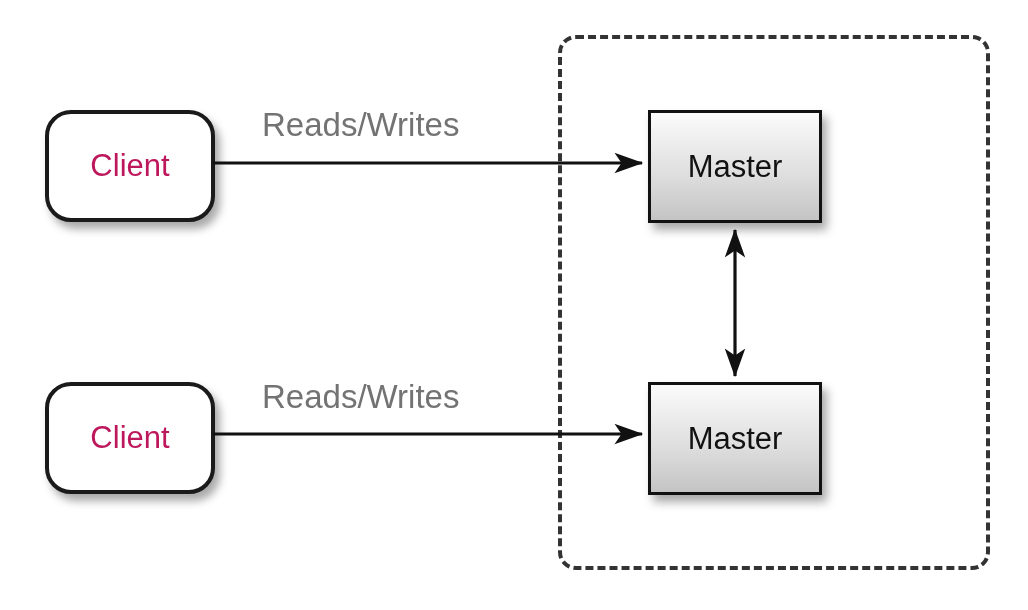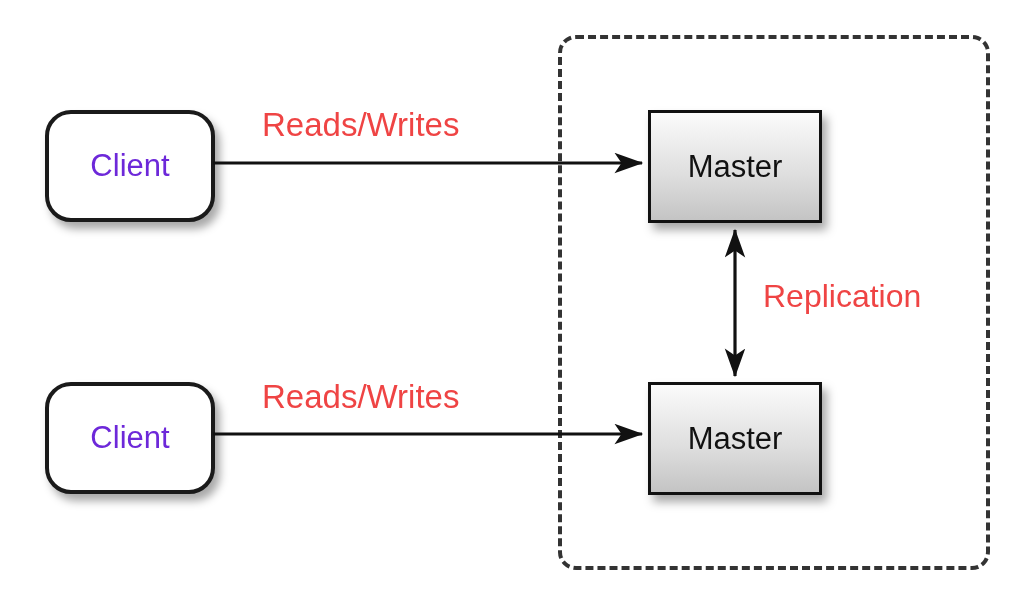--- a/index.html
+++ b/index.html
@@ -41,21 +41,21 @@
     border: 4px solid #1a1a1a;
     border-radius: 26px;
     box-sizing: border-box;
     box-shadow: 5px 7px 9px rgba(0,0,0,0.34);
     display: flex;
     align-items: center;
     justify-content: center;
   }
   .client-node .node-label {
     font-size: 31px;
-    color: #6d28d9;
+    color: #be185d;
     letter-spacing: 0px;
   }
   #client-top    { left: 45px; top: 110px; }
   #client-bottom { left: 45px; top: 382px; }
 
   
   .master-node {
     position: absolute;
     width: 174px;
     height: 113px;
@@ -72,21 +72,21 @@
     font-size: 31px;
     color: #111111;
   }
   #master-top    { left: 648px; top: 110px; }
   #master-bottom { left: 648px; top: 382px; }
 
   
   .edge-label {
     position: absolute;
     font-size: 33px;
-    color: #ef4444;
+    color: #737373;
     white-space: nowrap;
   }
   #label-rw-top    { left: 262px; top: 106px; }
   #label-rw-bottom { left: 262px; top: 378px; }
   #label-replication { left: 763px; top: 278px; font-size: 32px; }
 
   
   #arrow-layer {
     position: absolute;
     left: 0;
@@ -116,21 +116,20 @@
   </div>
 
   <div class="master-node" id="master-bottom">
     <span class="node-label">Master</span>
   </div>
 
   <div class="edge-label" id="label-rw-top">Reads/Writes</div>
 
   <div class="edge-label" id="label-rw-bottom">Reads/Writes</div>
 
-  <div class="edge-label" id="label-replication">Replication</div>
 
   <svg id="arrow-layer" viewBox="0 0 1028 610">
     <defs>
       <marker id="head-right" markerWidth="10" markerHeight="10" refX="8.6" refY="3.2" orient="auto" markerUnits="strokeWidth">
         <path d="M0,0 L9,3.2 L0,6.4 L2.2,3.2 Z" fill="#111111"></path>
       </marker>
       <marker id="head-up" markerWidth="10" markerHeight="10" refX="8.6" refY="3.2" orient="auto" markerUnits="strokeWidth">
         <path d="M0,0 L9,3.2 L0,6.4 L2.2,3.2 Z" fill="#111111"></path>
       </marker>
       <marker id="head-down" markerWidth="10" markerHeight="10" refX="8.6" refY="3.2" orient="auto" markerUnits="strokeWidth">

